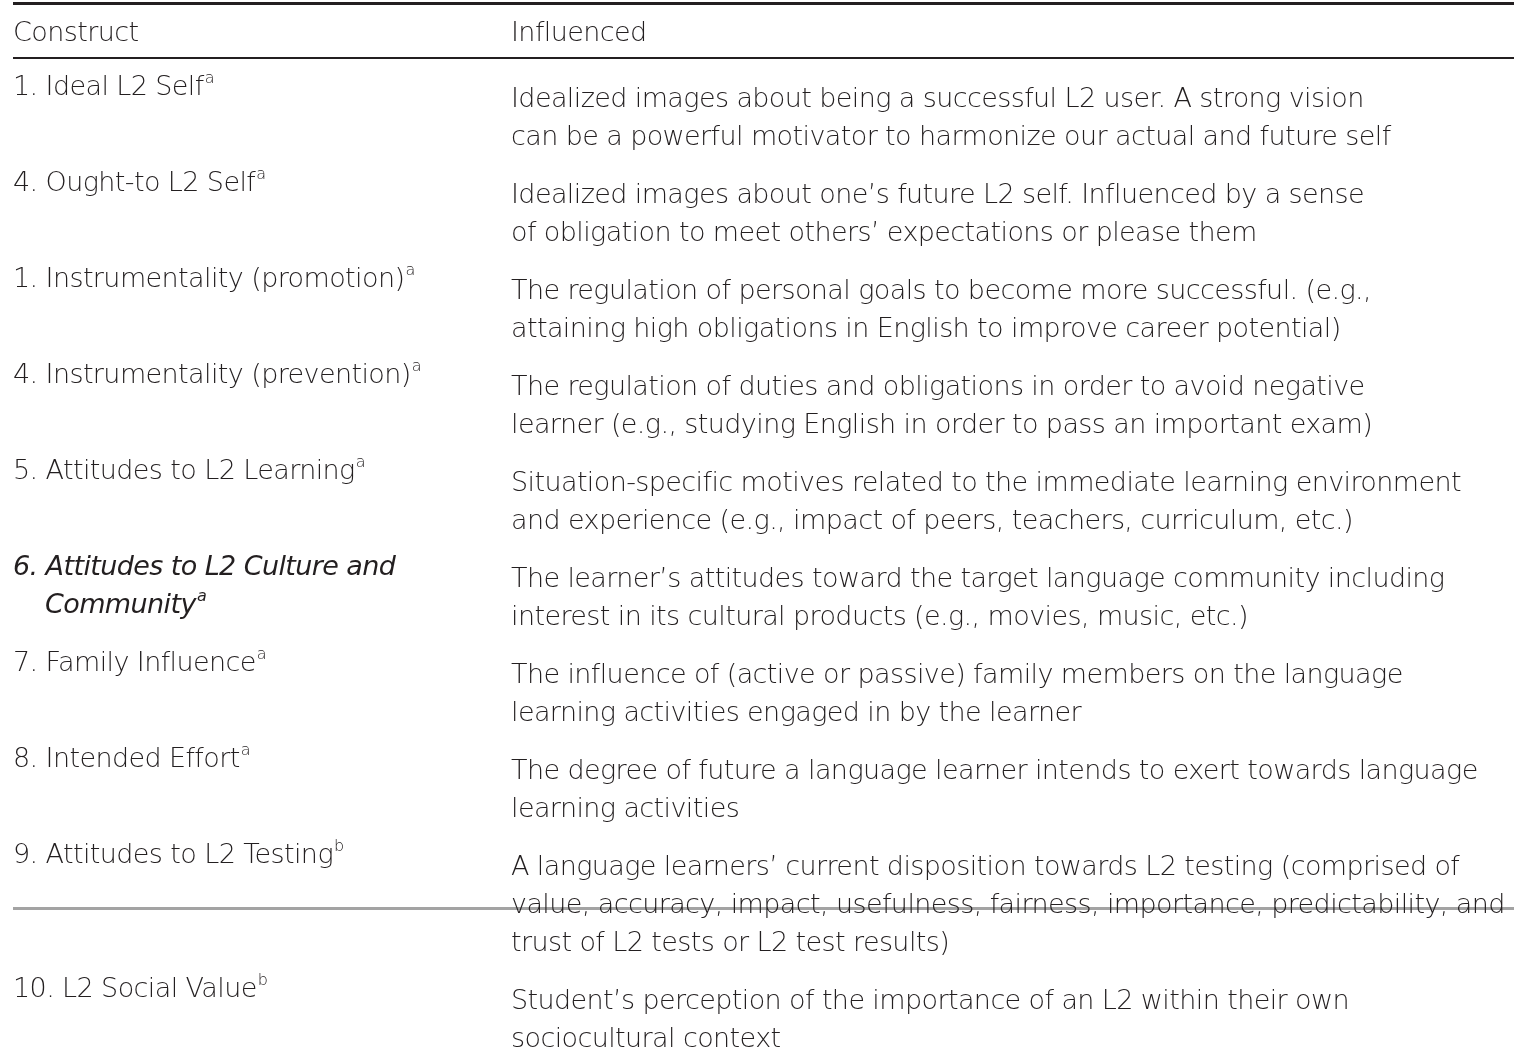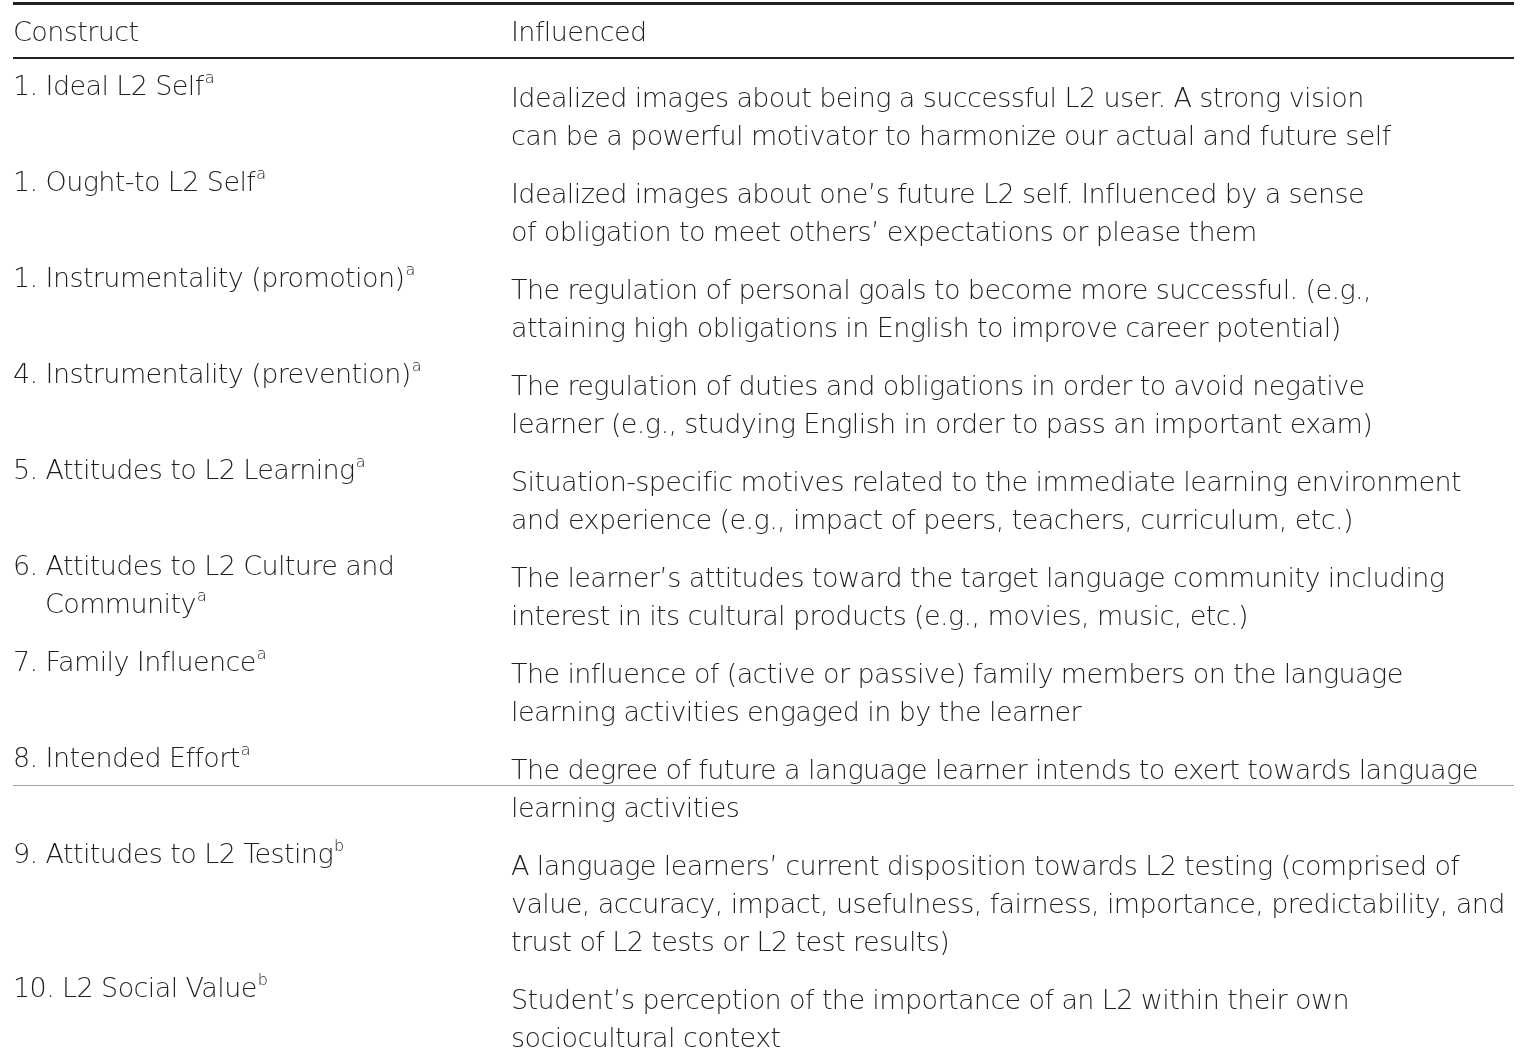--- a/index.html
+++ b/index.html
@@ -4,57 +4,57 @@
 <style>
   html, body { margin: 0; padding: 0; background: #ffffff; }
   body {
     width: 1536px; height: 1061px; position: relative; overflow: hidden;
     font-family: "DejaVu Sans", "Liberation Sans", sans-serif;
     color: #231f20;
   }
   .table {
     position: absolute; left: 13px; top: 2px; width: 1501px;
     border-top: 3px solid #231f20;
-    border-bottom: 1px solid #a3a3a3;
-    height: 784px; box-sizing: border-box;
+    border-bottom: 3px solid #a3a3a3;
+    height: 908px; box-sizing: border-box;
   }
   .header {
     position: absolute; left: 0; top: 0; width: 100%; height: 54px;
     border-bottom: 2px solid #231f20;
     box-sizing: border-box;
   }
   .cell {
     position: absolute; font-size: 27px; line-height: 38px;
     font-weight: 300; letter-spacing: -0.6px; white-space: pre-line;
   }
   .h-construct { left: 0; top: 8px; }
   .h-desc { left: 498px; top: 8px; }
   .row { position: absolute; left: 0; width: 100%; }
   .construct { left: 0; top: 0; width: 480px; }
-  .construct .wrap { display: block; padding-left: 32px; text-indent: -32px; }
+  .construct .wrap { display: block; padding-left: 32px; text-indent: -32px; font-style: italic; }
   .desc { left: 498px; top: 12px; width: 1010px; }
   sup.note { font-size: 16px; line-height: 0; vertical-align: 12px; margin-left: 1px; }
 </style>
 </head>
 <body>
 
 <div class="table">
   <div class="header">
     <div class="cell h-construct">Construct</div>
     <div class="cell h-desc">Influenced</div>
   </div>
 
   <div class="row" style="top:62px">
     <div class="cell construct"><span>1. Ideal L2 Self</span><sup class="note">a</sup></div>
     <div class="cell desc">Idealized images about being a successful L2 user. A strong vision
 can be a powerful motivator to harmonize our actual and future self</div>
   </div>
 
   <div class="row" style="top:158px">
-    <div class="cell construct"><span>1. Ought-to L2 Self</span><sup class="note">a</sup></div>
+    <div class="cell construct"><span>4. Ought-to L2 Self</span><sup class="note">a</sup></div>
     <div class="cell desc">Idealized images about one’s future L2 self. Influenced by a sense
 of obligation to meet others’ expectations or please them</div>
   </div>
 
   <div class="row" style="top:254px">
     <div class="cell construct"><span>1. Instrumentality (promotion)</span><sup class="note">a</sup></div>
     <div class="cell desc">The regulation of personal goals to become more successful. (e.g.,
 attaining high obligations in English to improve career potential)</div>
   </div>
 

